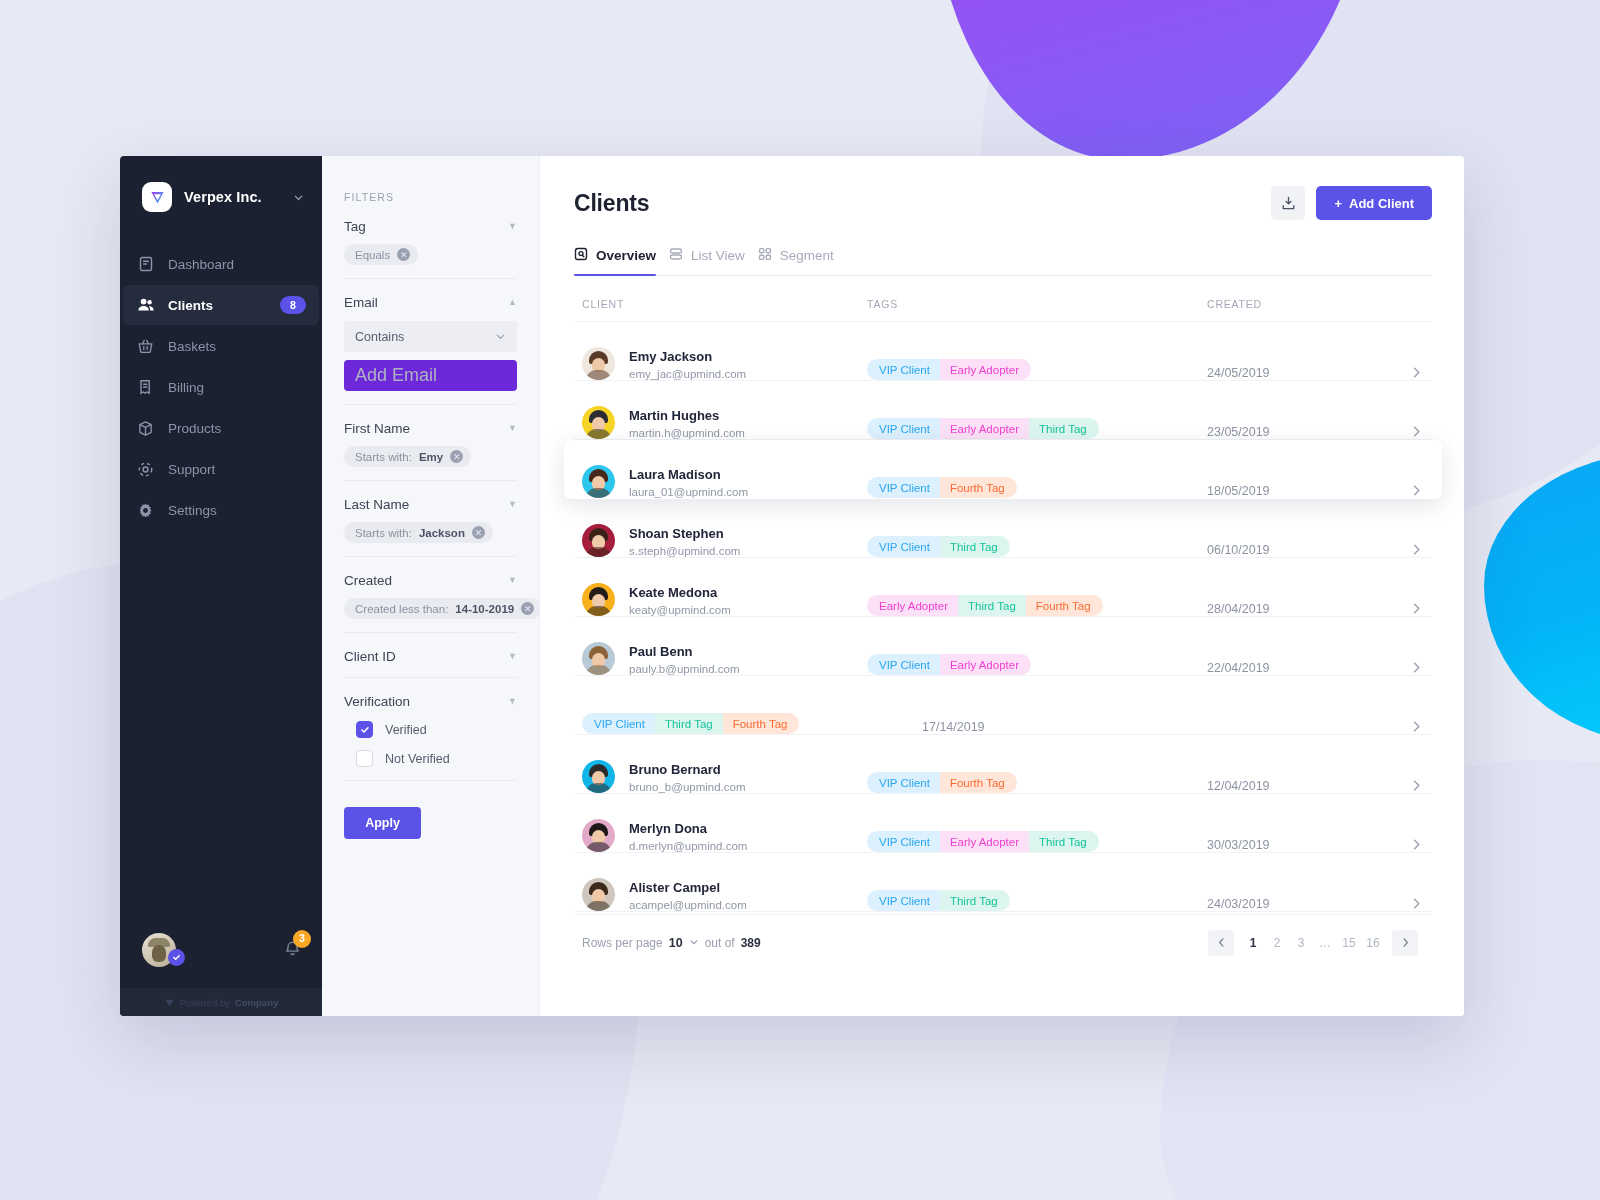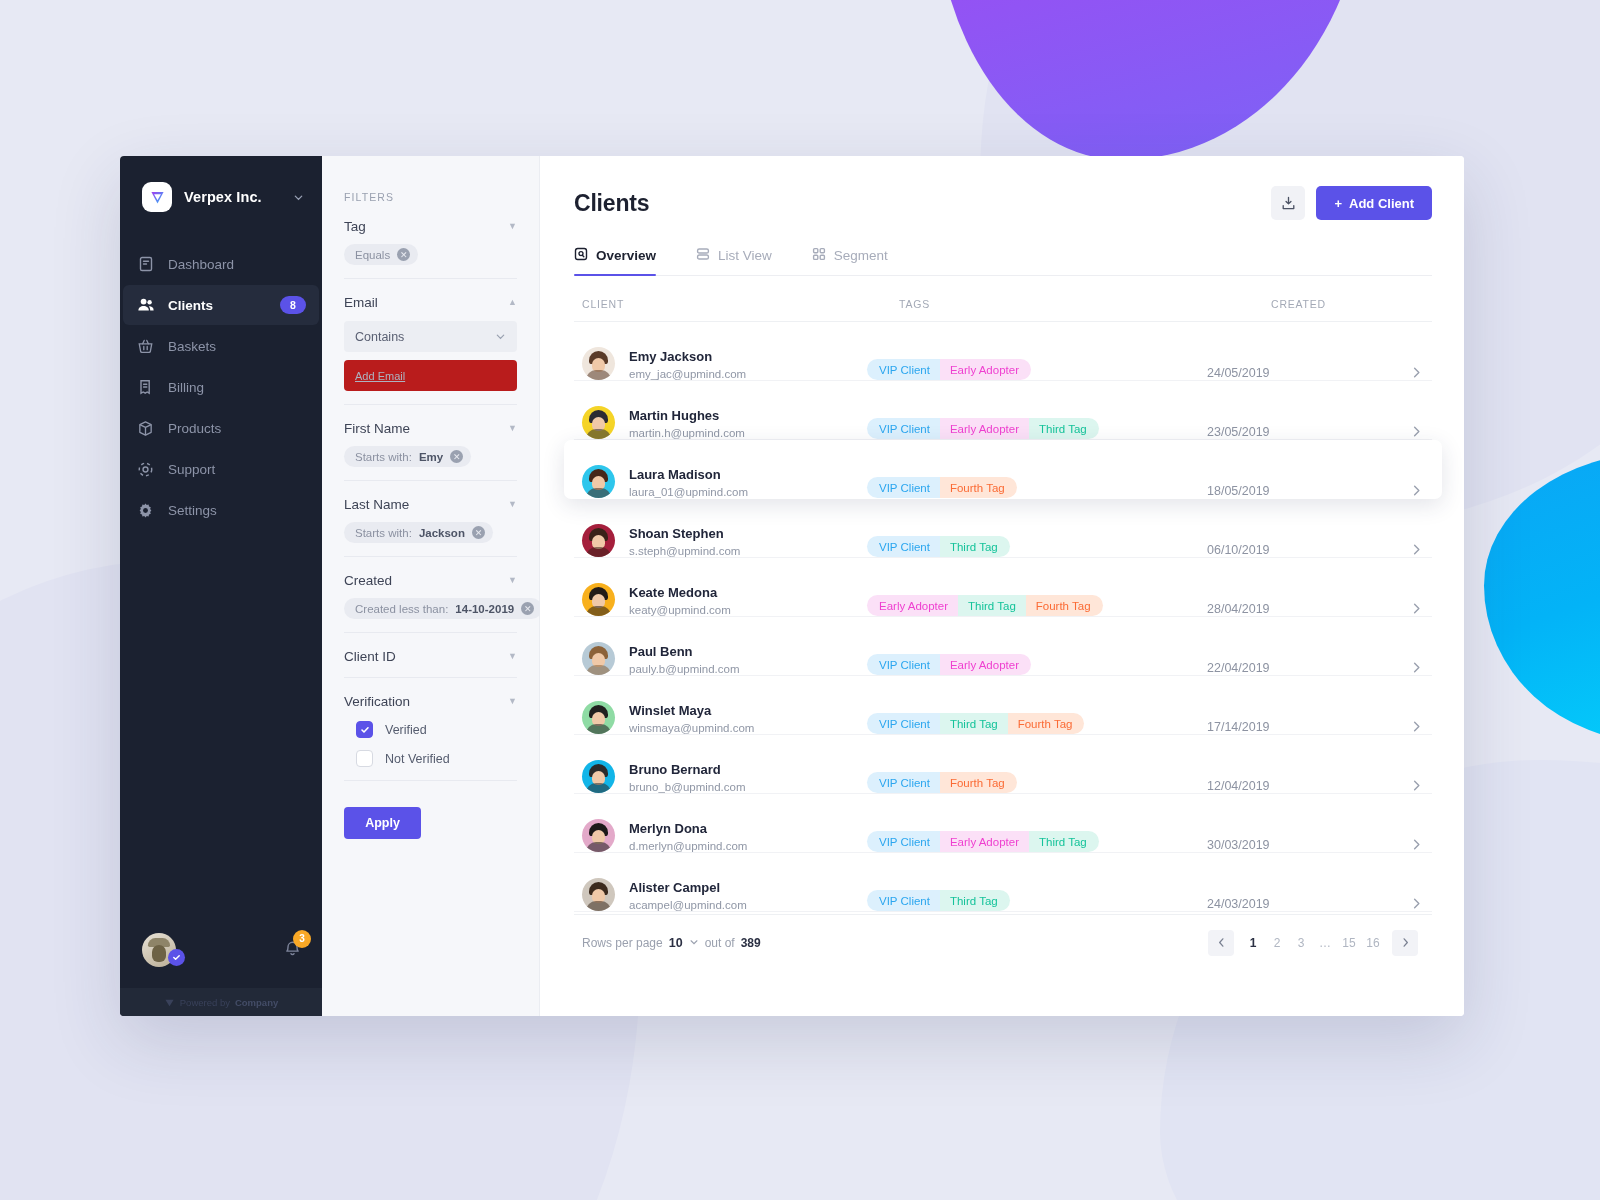--- a/index.html
+++ b/index.html
@@ -149,23 +149,23 @@
     color: #e9ebf1; font-size: 9px; display: flex;
     align-items: center; justify-content: center; flex: none; cursor: pointer;
   }
   .f-select {
     margin-top: 11px; height: 31px; background: #eceef3; border-radius: 4px;
     display: flex; align-items: center; padding: 0 11px;
     font-size: 12.5px; color: #5a6073; cursor: pointer;
   }
   .f-select .cv { margin-left: auto; color: #9aa1b0; display: flex; }
   .f-input {
-    margin-top: 8px; height: 31px; background: #b91c1c; border-radius: 4px;
+    margin-top: 8px; height: 31px; background: #6d28d9; border-radius: 4px;
     display: flex; align-items: center; padding: 0 11px;
-    font-size: 11px; color: #adb3c0; cursor: text; text-decoration: underline;
+    font-size: 18px; color: #adb3c0; cursor: text;
   }
   .check-row { display: flex; align-items: center; margin-top: 12px; }
   .cbox {
     width: 17px; height: 17px; border-radius: 4px; flex: none;
     border: 1px solid #d7dae2; background: #fff;
     display: flex; align-items: center; justify-content: center; cursor: pointer;
   }
   .cbox.on { background: #5b52e8; border-color: #5b52e8; }
   .check-row span { font-size: 12.5px; color: #555c6e; margin-left: 12px; }
   .apply-btn {
@@ -183,32 +183,32 @@
   .icon-btn {
     width: 34px; height: 34px; border-radius: 5px; background: #f1f2f6;
     display: flex; align-items: center; justify-content: center; cursor: pointer;
   }
   .add-btn {
     height: 34px; padding: 0 18px; border-radius: 5px; background: #5b52e8;
     color: #fff; font-size: 13px; font-weight: bold; border: none;
     display: flex; align-items: center; gap: 7px; cursor: pointer; font-family: inherit;
   }
 
-  .tabs { display: flex; gap: 40px; margin-top: 27px; border-bottom: 1px solid #edeef2; }
+  .tabs { display: flex; gap: 13px; margin-top: 27px; border-bottom: 1px solid #edeef2; }
   .tab {
     display: flex; align-items: center; gap: 8px; padding-bottom: 11px;
     font-size: 13.5px; color: #a7acba; cursor: pointer; position: relative;
   }
   .tab.active { color: #1d2130; font-weight: bold; }
   .tab.active::after {
     content: ""; position: absolute; left: 0; right: 0; bottom: -1px;
     height: 2px; background: #5b52e8; border-radius: 2px;
   }
 
-  .thead { display: flex; padding: 22px 8px 11px 8px; gap: 32px; }
+  .thead { display: flex; padding: 22px 8px 11px 8px; }
   .thead div { font-size: 10.5px; letter-spacing: .8px; color: #a3a9b6; }
   .col-client { width: 285px; }
   .col-tags { width: 340px; }
   .col-created { flex: 1; }
 
   .rows { border-top: 1px solid #eef0f3; }
   .row {
     display: flex; align-items: flex-end; height: 59px; padding: 0 8px;
     border-bottom: 1px solid #f1f2f5; position: relative; cursor: pointer;
   }
@@ -668,28 +668,20 @@
             <span class="tag" style="background:#fbe0f7;color:#ef3fd0">Early Adopter</span>
           </div>
           <div class="cell-created">22/04/2019</div>
           <span class="chev">
             <svg width="15" height="15" viewBox="0 0 16 16">
               <path d="M6 3.5L10.5 8 6 12.5" fill="none" stroke="currentColor" stroke-width="1.5" stroke-linecap="round" stroke-linejoin="round"></path>
             </svg>
           </span>
         </div>
         <div class="row">
-          <div class="cell-client">
-            <span class="av" style="background:#8fdba4">
-              <span class="h" style="background:#20201f"></span>
-              <span class="f"></span>
-              <span class="b" style="background:#20201f;opacity:.55"></span>
-            </span>
-            <span><span class="cname">Winslet Maya</span><div class="cmail">winsmaya@upmind.com</div></span>
-          </div>
           <div class="cell-tags">
             <span class="tag" style="background:#dcf0fd;color:#2ba6ef">VIP Client</span>
             <span class="tag" style="background:#dcf6ef;color:#15c39a">Third Tag</span>
             <span class="tag" style="background:#ffe6d8;color:#fb6b35">Fourth Tag</span>
           </div>
           <div class="cell-created">17/14/2019</div>
           <span class="chev">
             <svg width="15" height="15" viewBox="0 0 16 16">
               <path d="M6 3.5L10.5 8 6 12.5" fill="none" stroke="currentColor" stroke-width="1.5" stroke-linecap="round" stroke-linejoin="round"></path>
             </svg>

